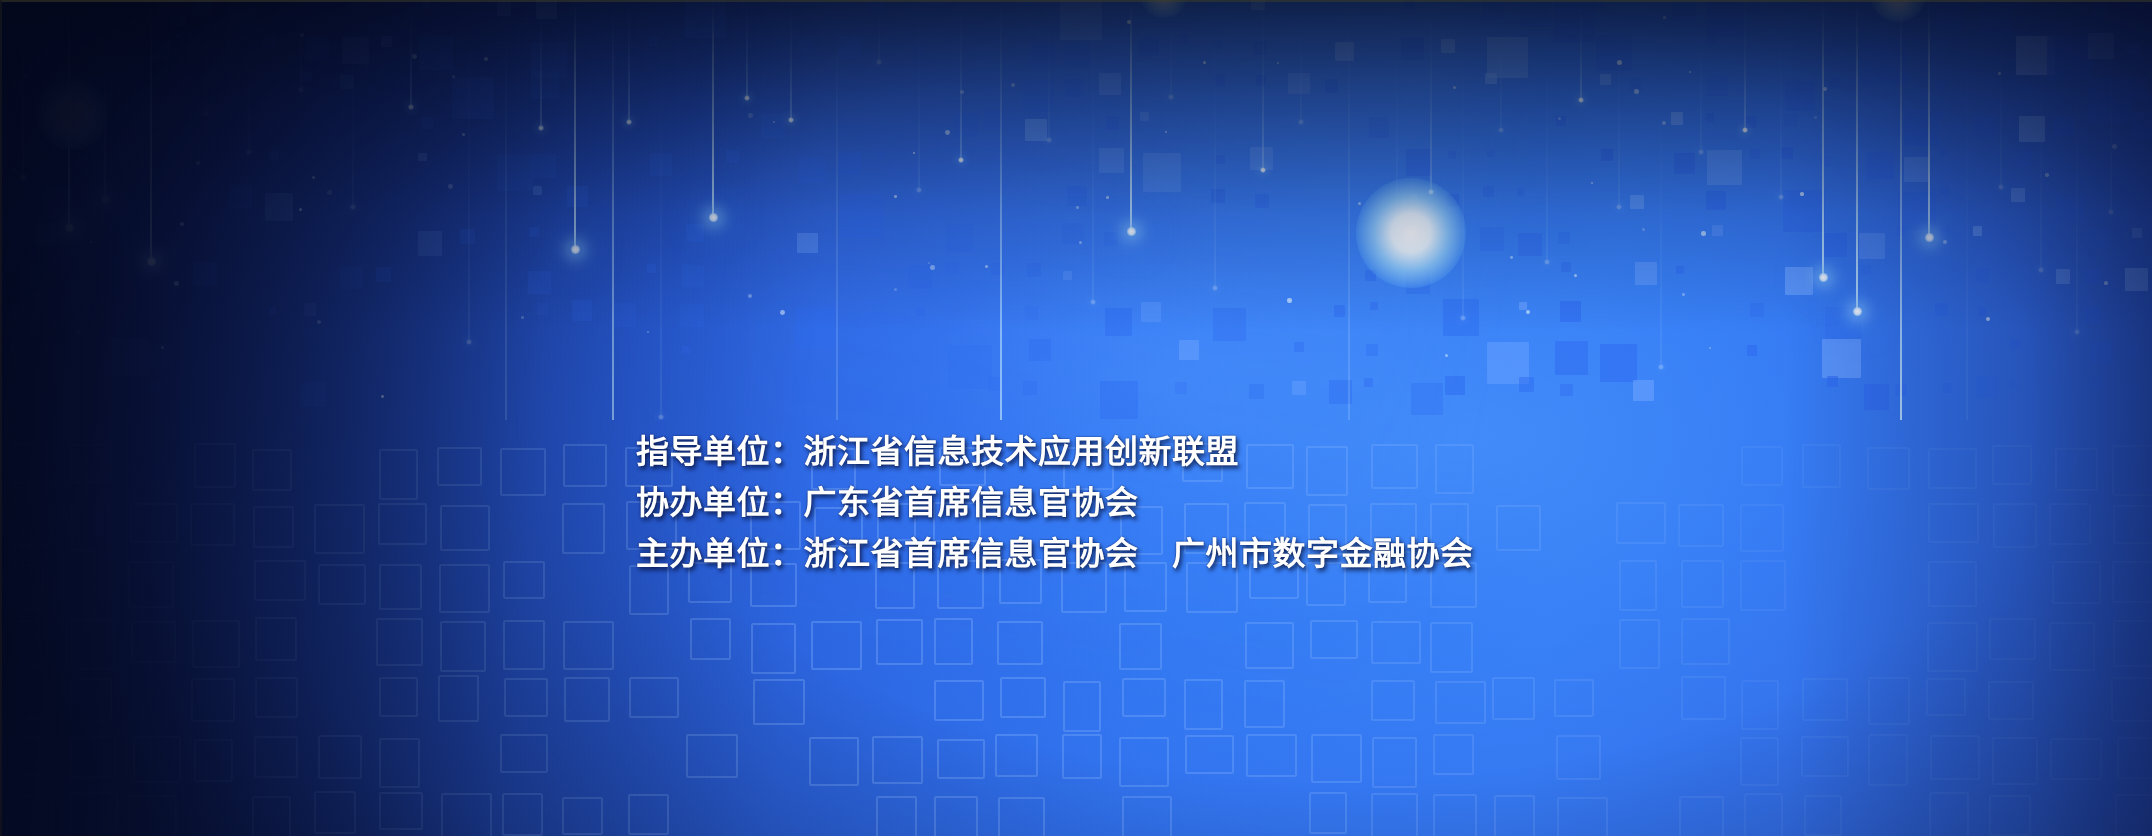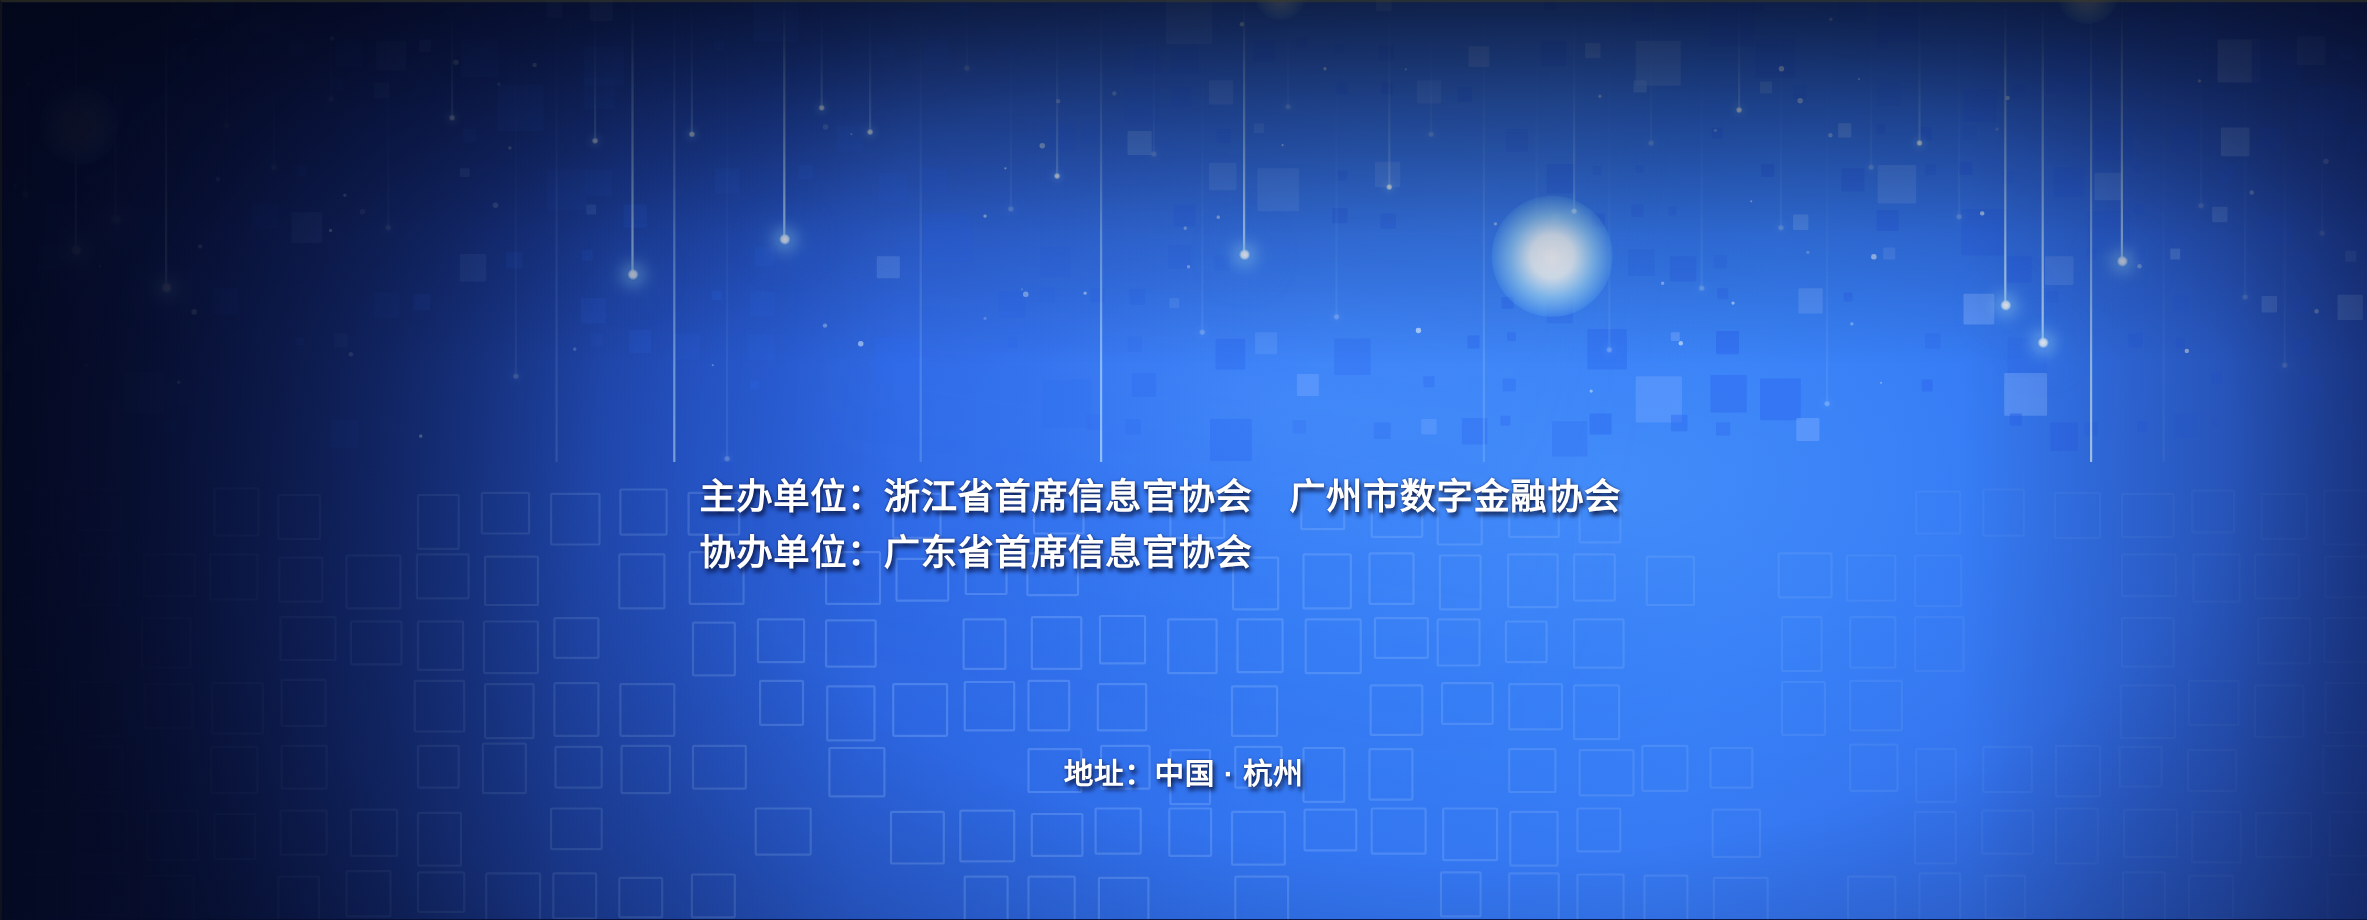--- a/index.html
+++ b/index.html
@@ -888,24 +888,24 @@
 
   <div class="bg-darkleft"></div>
   <div class="bg-darkright"></div>
   <div class="bg-toptint"></div>
   <div class="bg-vignette"></div>
 
   <div class="content">
 
 
     <div class="orgs">
+      <span class="org-line">指导单位：浙江省信息技术应用创新联盟</span>
+      <span class="org-line">协办单位：广东省首席信息官协会</span>
       <span class="org-line">主办单位：浙江省首席信息官协会　广州市数字金融协会</span>
-      <span class="org-line">协办单位：广东省首席信息官协会</span>
     </div>
 
     <div class="meta">
-      <span class="meta-line">地址：中国 · 杭州</span>
     </div>
 
   </div>
 
   <div class="edge"></div>
 </div>
 
 </body></html>

